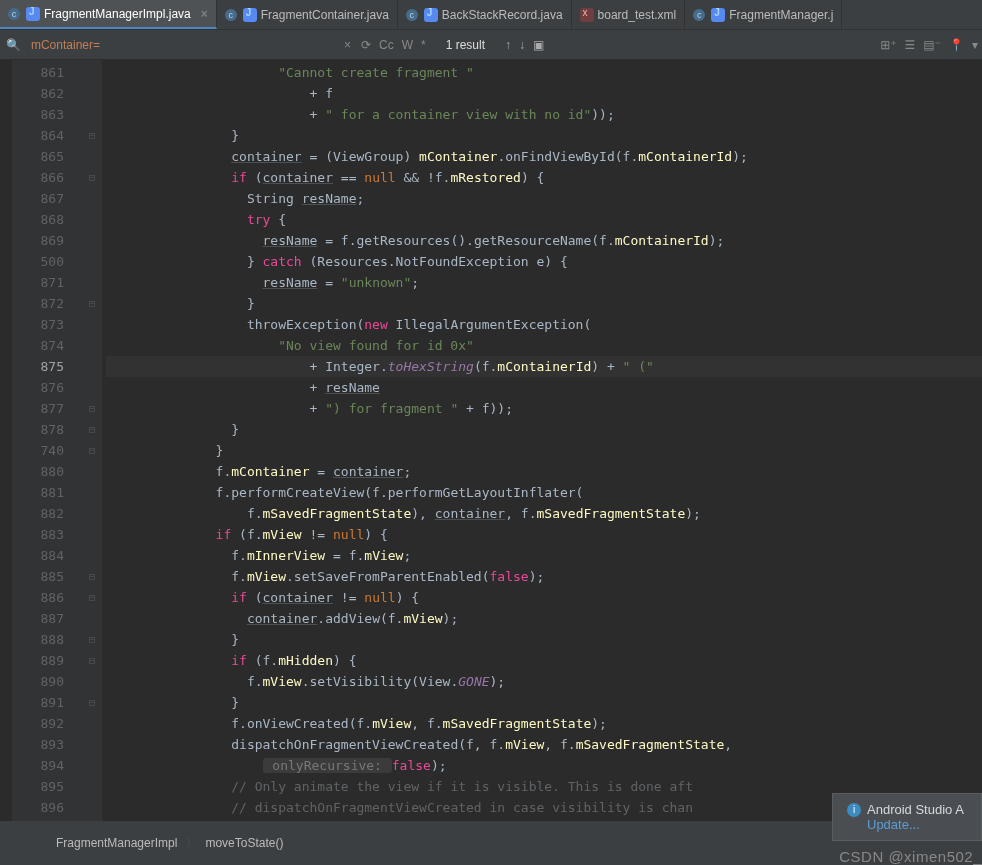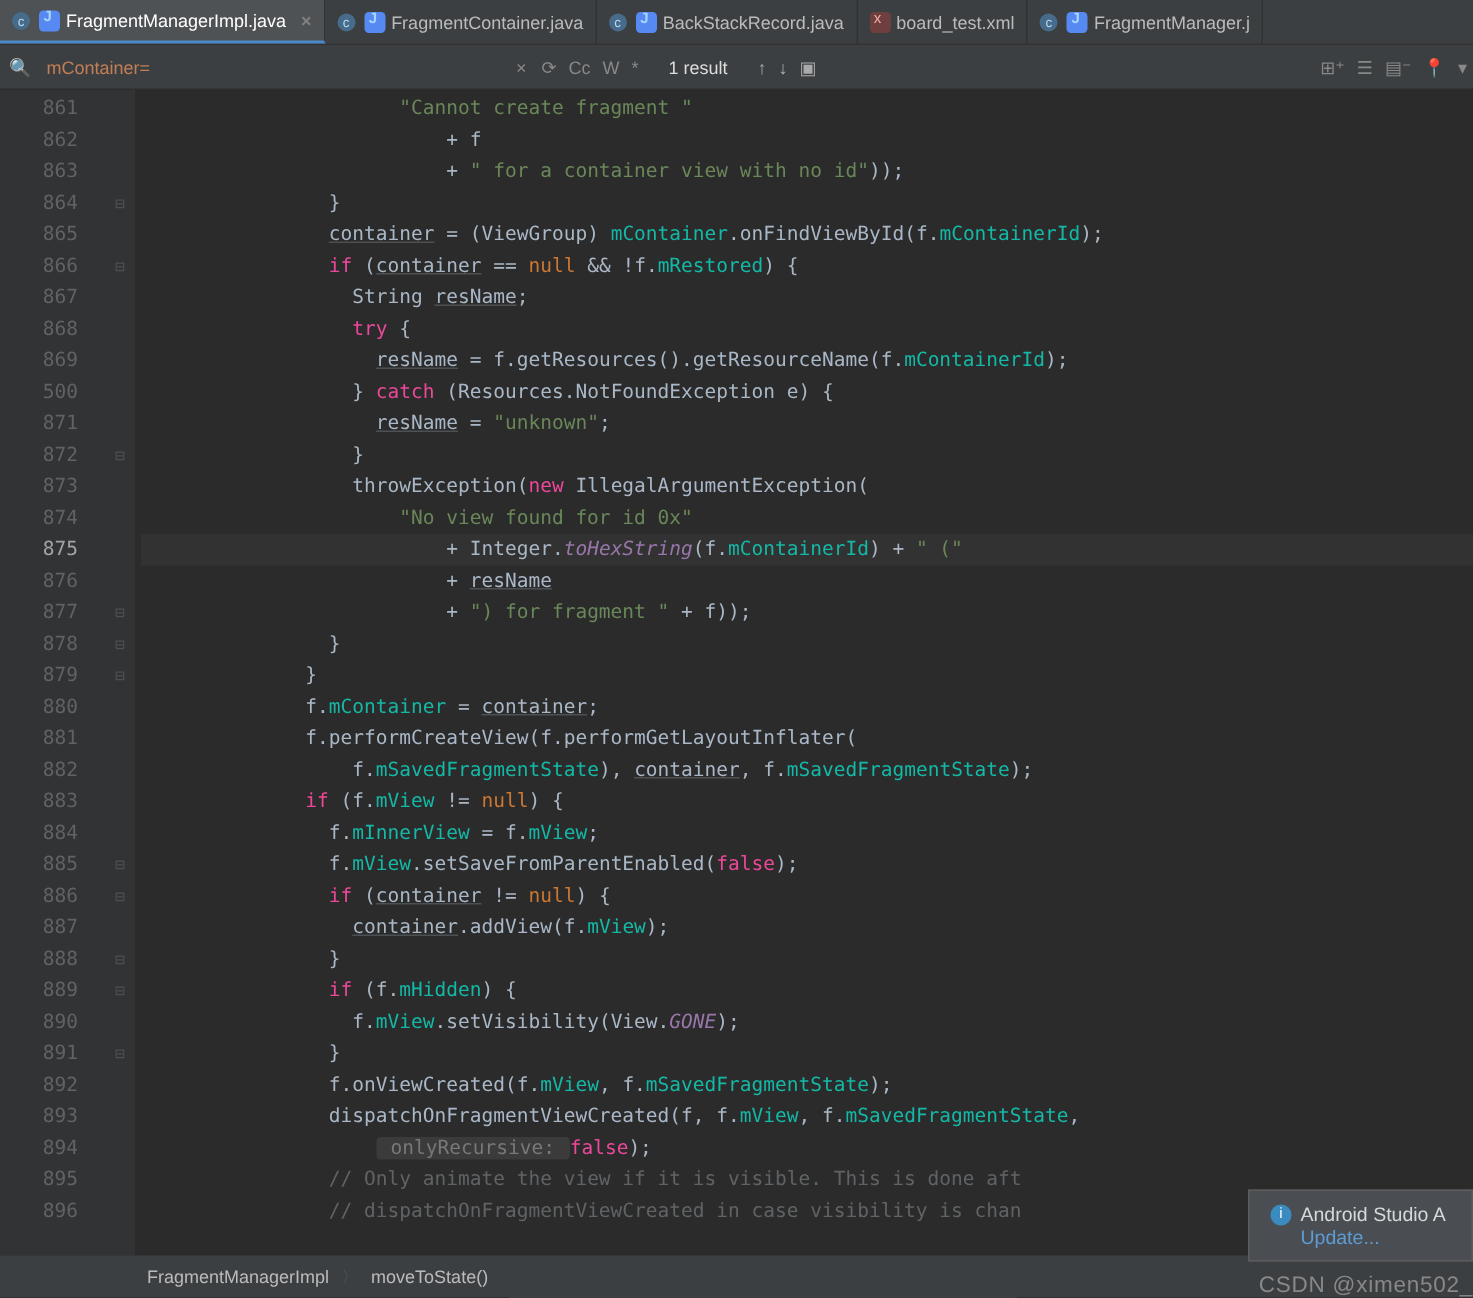--- a/index.html
+++ b/index.html
@@ -68,20 +68,21 @@
   background: #2b2b2b;
 }
 .gutter {
   background: #313335;
   color: #606366;
   text-align: right;
   padding-right: 18px;
   user-select: none;
   width: 70px;
   padding-top:2px;
+  margin-left:12px;
 }
 .fold-gutter{
   background:#313335;
   width:20px;
   padding-top:2px;
 }
 .fold-mark{color:#4f4f4f; font-size:11px; text-align:center;}
 .gutter div, .fold-gutter div { height: 21px; line-height:21px;}
 .code {
   flex: 1;
@@ -91,35 +92,35 @@
   overflow:hidden;
 }
 .code div { height: 21px; line-height:21px;}
 .line-highlight { background: #323232; }
 .gutter .current { color: #a4a3a3; }
 .c-str { color: #6a8759; }
 .c-kw { color: #ec4899; }
 .c-null { color: #cc7832; }
 .c-var-u { text-decoration: underline; text-decoration-color:#4c5052;}
 .c-meth { color: #a9b7c6;}
-.c-field { color: #14b8a6; }
+.c-field { color: #fef9c3; }
 .c-static { color: #9876aa; font-style: italic;}
 .c-type { color:#a9b7c6;}
 .c-param-hint{ color:#787878;}
 .c-comment { color:#606366;}
 .c-op{color:#a9b7c6;}
 .breadcrumb-bar {
   background:#3c3f41;
-  height:28px;
+  height:44px;
   display:flex;
   align-items:center;
   font-family:sans-serif;
   font-size:12px;
   color:#bbb;
-  padding-left:90px;
+  padding-left:48px;
   position:absolute;
   bottom:0; left:0; right:0;
 }
 .breadcrumb-bar .crumb{ padding:0 8px;}
 .breadcrumb-bar .sep{ color:#555;}
 .watermark{
   position:absolute; right:0; bottom:0; color:#888; font-family:sans-serif; font-size:15px; letter-spacing:.5px;
 }
 .notification{
   position:absolute; right:0; bottom:24px;
@@ -198,21 +199,21 @@
       <div>869</div>
       <div>500</div>
       <div>871</div>
       <div>872</div>
       <div>873</div>
       <div>874</div>
       <div class="current">875</div>
       <div>876</div>
       <div>877</div>
       <div>878</div>
-      <div>879</div>
+      <div>740</div>
       <div>880</div>
       <div>881</div>
       <div>882</div>
       <div>883</div>
       <div>884</div>
       <div>885</div>
       <div>886</div>
       <div>887</div>
       <div>888</div>
       <div>889</div>

